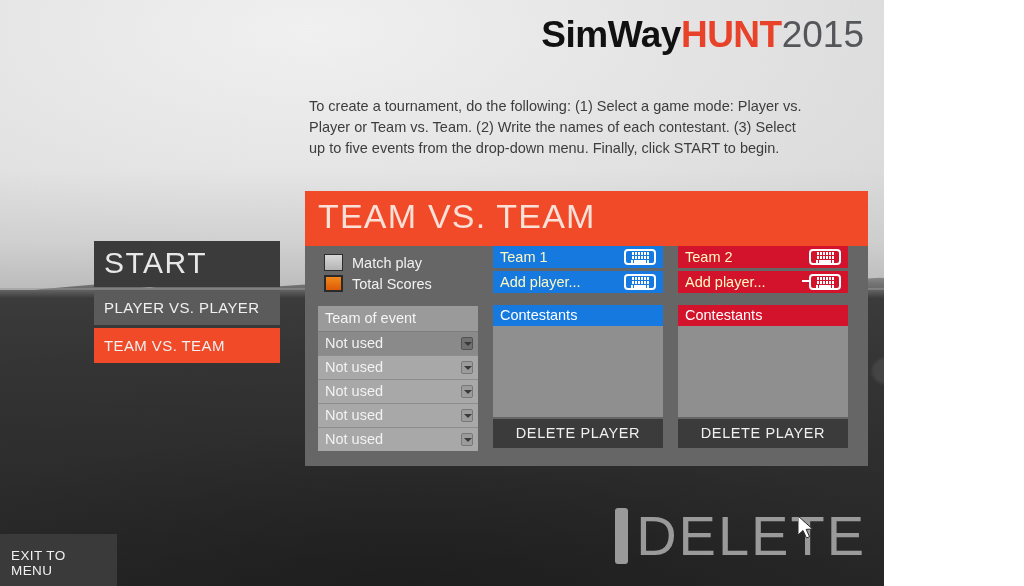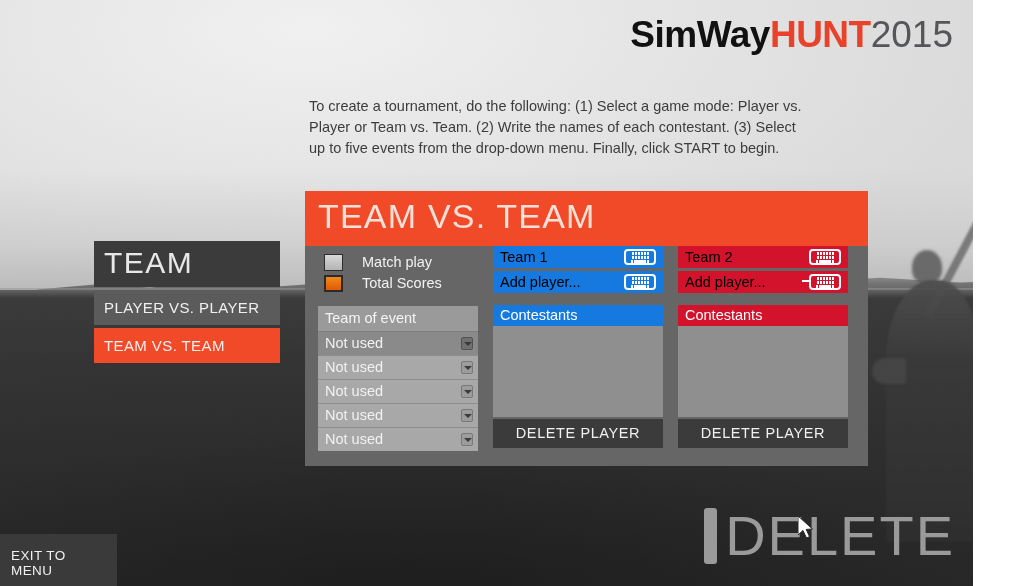--- a/index.html
+++ b/index.html
@@ -6,21 +6,21 @@
 
   html, body {
     width: 1024px;
     height: 586px;
     overflow: hidden;
     font-family: "Liberation Sans", sans-serif;
   }
 
   #stage {
     position: relative;
-    width: 973px;
+    width: 884px;
     height: 586px;
     background: #1e1e1e;
     overflow: hidden;
   }
 
   
   .bg-sky {
     position: absolute;
     left: 0; top: 0;
     width: 1024px; height: 292px;
@@ -180,22 +180,22 @@
     gap: 15px;
   }
   .col-left  { width: 160px; }
   .col-mid   { width: 170px; }
   .col-right { width: 170px; }
 
   
   .opt-group { padding: 8px 0 10px 6px; }
   .opt-row {
     display: flex;
-    align-items: flex-start;
-    gap: 19px;
+    align-items: center;
+    gap: 9px;
     margin-bottom: 4px;
     cursor: pointer;
   }
   .cbox {
     width: 19px; height: 17px;
     border: 1px solid #2d2d2d;
     background: linear-gradient(to bottom, #d8d8d8, #b4b4b4);
     flex: 0 0 auto;
   }
   .cbox.on {
@@ -244,21 +244,21 @@
   .event-row.active .chev { background: #707070; border-color: #525252; }
 
   
   .team-line {
     position: relative;
     display: flex;
     align-items: center;
     height: 22px;
     padding: 0 7px;
     margin-bottom: 3px;
-    color: #000000;
+    color: #fef9c3;
     font-size: 14.5px;
     cursor: pointer;
   }
   .team-1 .team-line  { background: #1579e0; }
   .team-2 .team-line  { background: #d3122b; align-items: center; }
   .team-line .txt { flex: 1 1 auto; white-space: nowrap; }
   .caret {
     display: inline-block;
     width: 7px;
     border-bottom: 2px solid #ffffff;
@@ -379,21 +379,21 @@
     <span class="sim">SimWay</span><span class="hunt">HUNT</span><span class="year">2015</span>
   </div>
 
   <div class="instructions">
     <p>To create a tournament, do the following: (1) Select a game mode: Player vs.</p>
     <p>Player or Team vs. Team. (2) Write the names of each contestant. (3) Select</p>
     <p>up to five events from the drop-down menu. Finally, click START to begin.</p>
   </div>
 
   <div class="mode-panel">
-    <div class="mode-title">TEAM</div>
+    <div class="mode-title">START</div>
     <div class="mode-item">
       <span>PLAYER VS. PLAYER</span>
     </div>
     <div class="mode-item selected">
       <span>TEAM VS. TEAM</span>
     </div>
   </div>
 
   <div class="config-panel">
 

